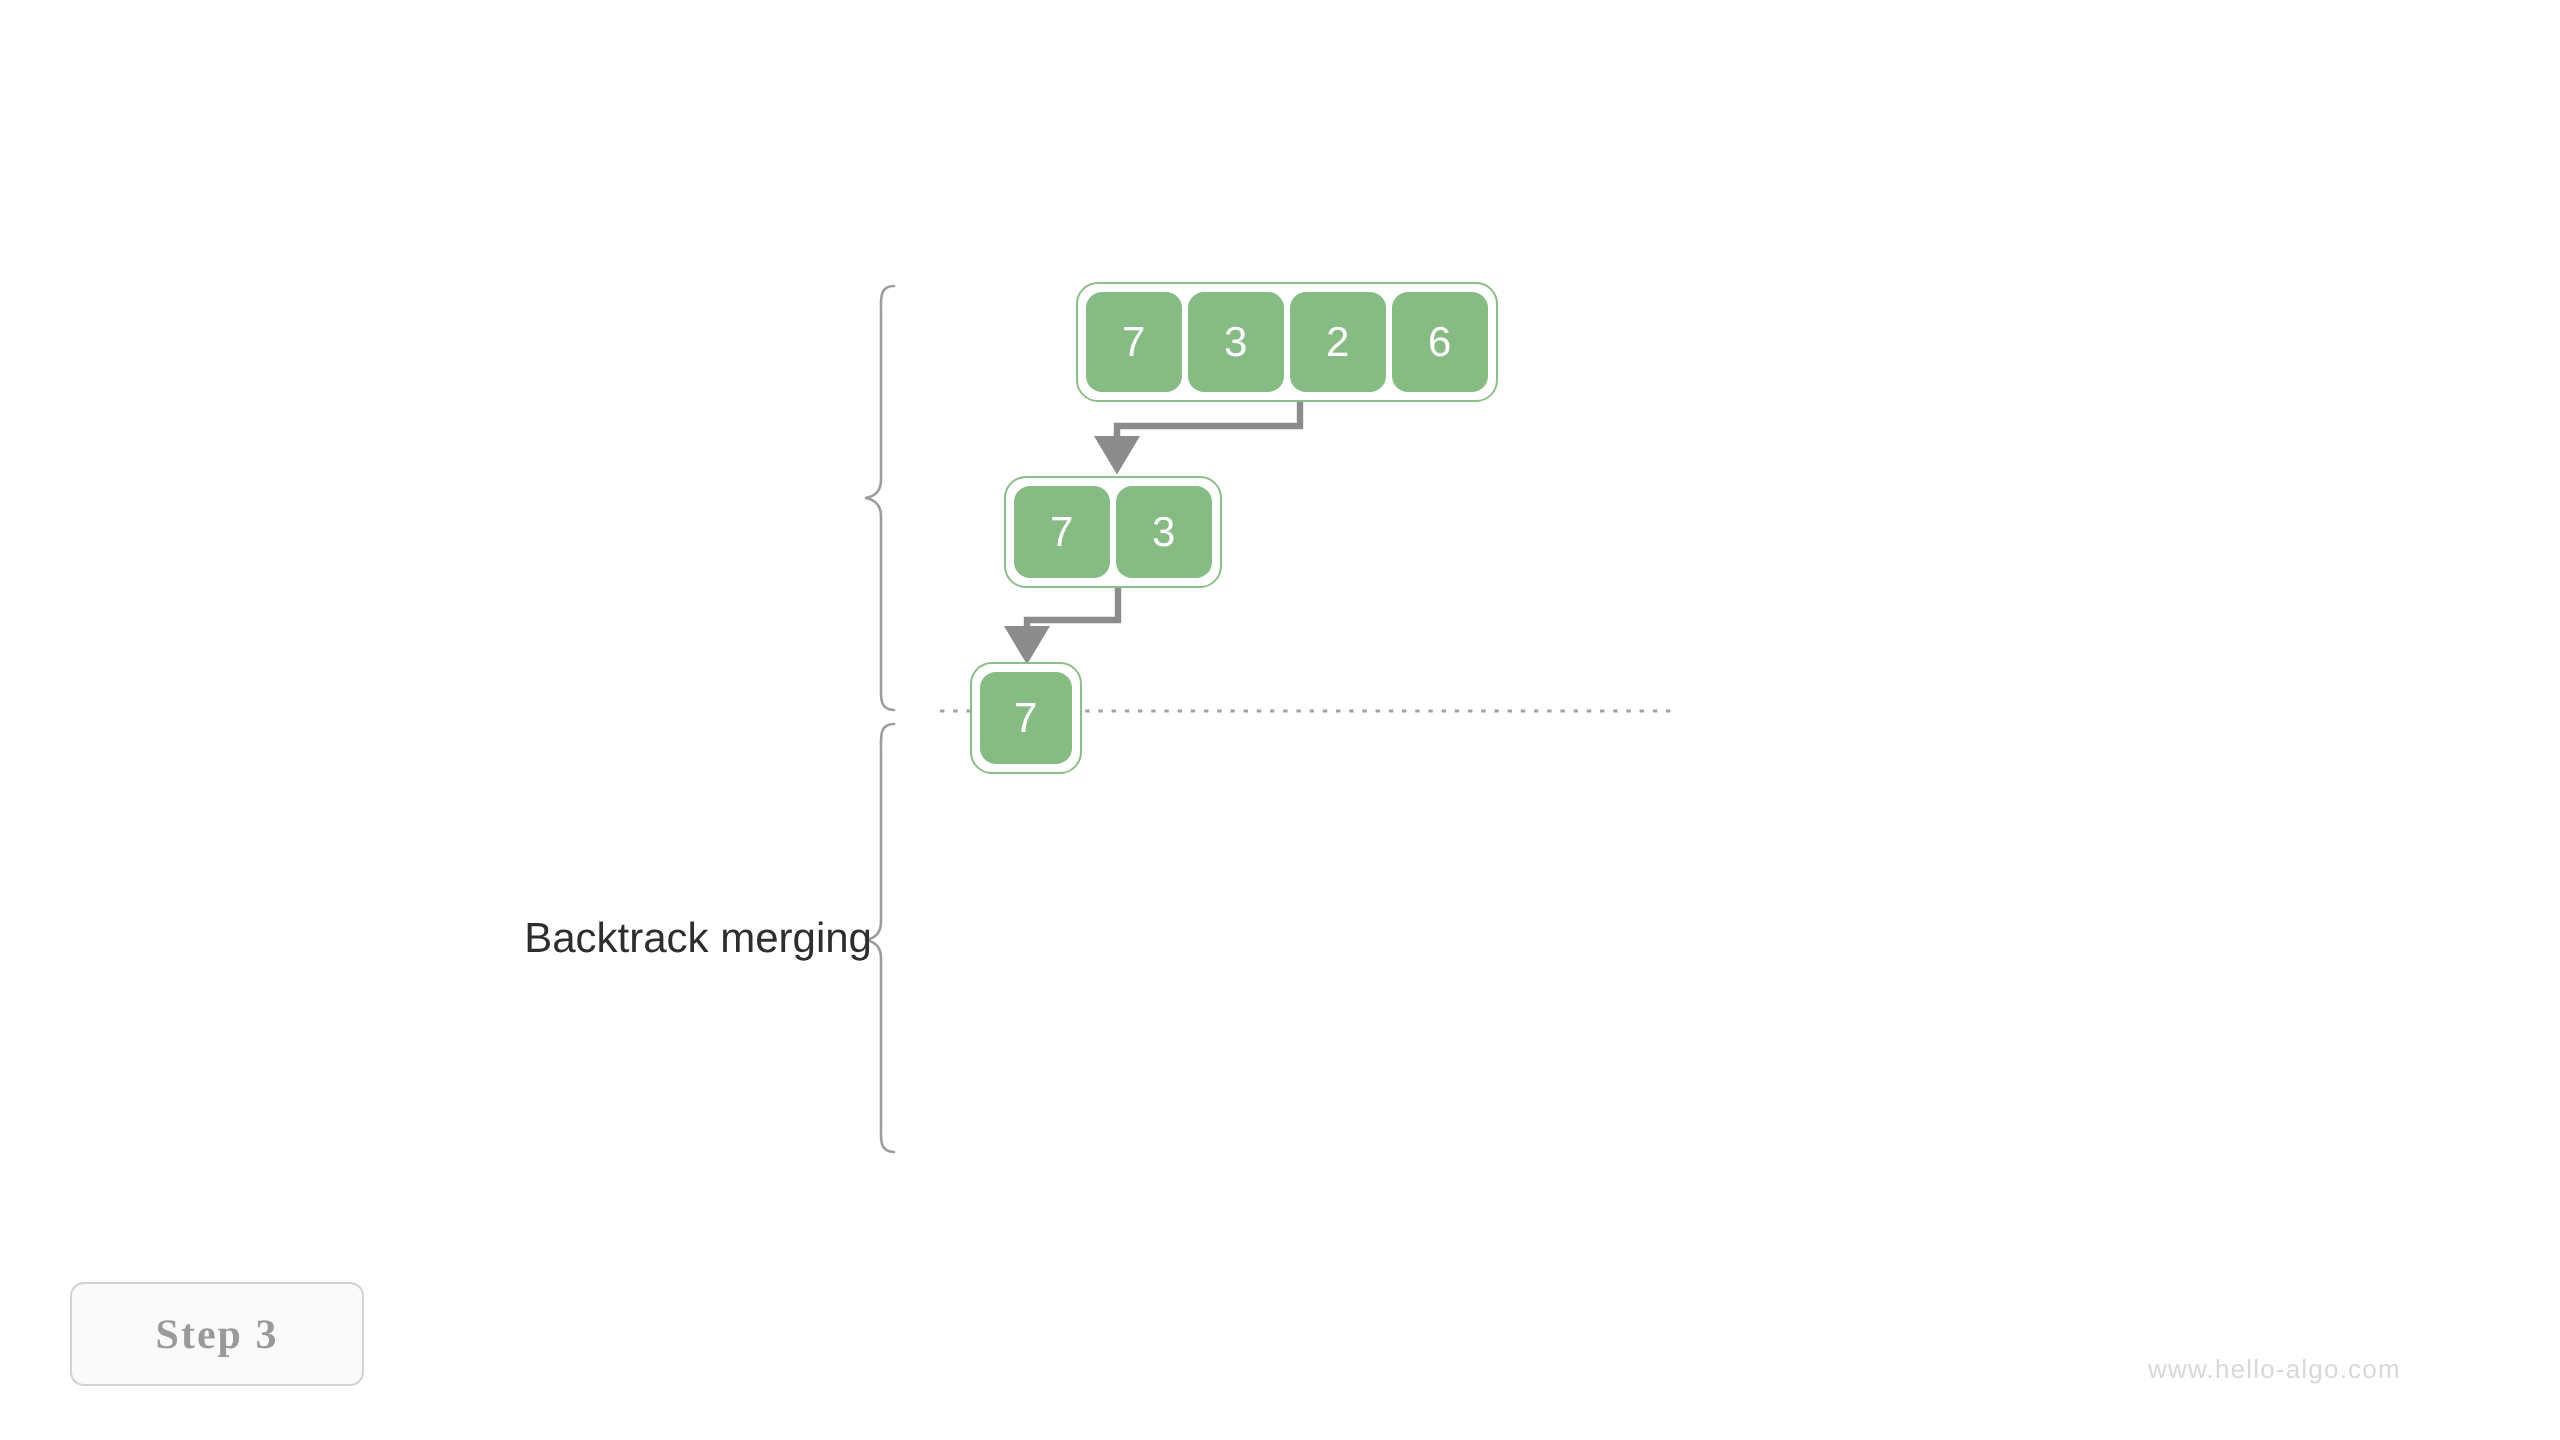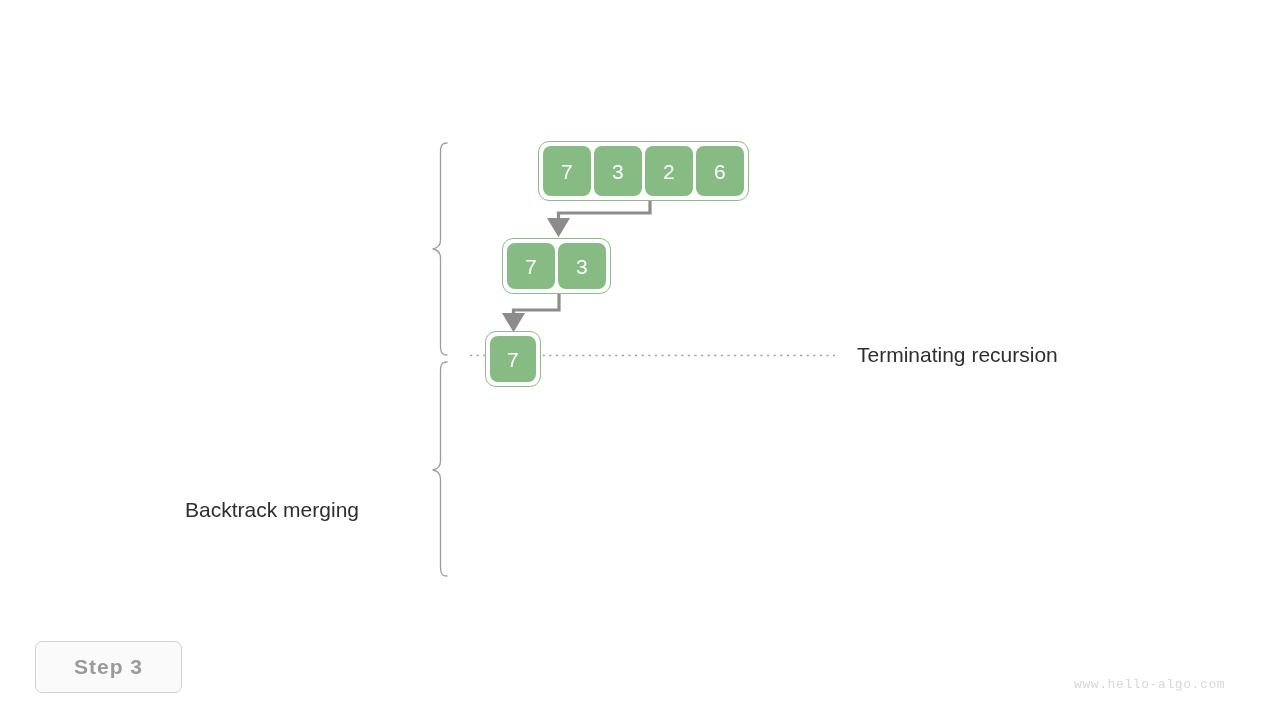--- a/index.html
+++ b/index.html
@@ -101,23 +101,22 @@
     color: #2e2e2e;
     white-space: nowrap;
     text-align: right;
     line-height: 1;
   }
   #label-recursive-partitioning {
     right: 892px;
     top: 238px;
   }
   #label-backtrack-merging {
-    right: 921px;
+    right: 844px;
     top: 459px;
-    margin-top: 40px;
   }
 
   
   #label-terminating-recursion {
     position: absolute;
     left: 857px;
     top: 344px;
     font-size: 21px;
     color: #2e2e2e;
     white-space: nowrap;
@@ -131,33 +130,33 @@
     top: 641px;
     width: 147px;
     height: 52px;
     box-sizing: border-box;
     border: 1px solid #d2d2d2;
     border-radius: 7px;
     background: #fafafa;
     display: flex;
     align-items: center;
     justify-content: center;
-    font-family: Liberation Sans, sans-serif;
+    font-family: Liberation Serif, serif;
     font-size: 21px;
     font-weight: bold;
     color: #9a9a9a;
     letter-spacing: 1px;
   }
 
   
   #watermark {
     position: absolute;
     left: 1074px;
     top: 677px;
-    font-family: Liberation Mono, monospace;
+    font-family: Liberation Sans, sans-serif;
     font-size: 13px;
     color: #d8d8d8;
     letter-spacing: 0.6px;
     white-space: nowrap;
   }
 </style>
 </head>
 <body>
 
 <div id="stage">
@@ -205,19 +204,18 @@
     <div class="cell">3</div>
   </div>
 
   <div class="array-group" id="group-level-2">
     <div class="cell">7</div>
   </div>
 
 
   <div class="side-label" id="label-backtrack-merging">Backtrack merging</div>
 
-  <div id="label-terminating-recursion">Terminating recursion</div>
 
   <div id="step-badge">Step 3</div>
 
   <div id="watermark">www.hello-algo.com</div>
 
 </div>
 
 </body></html>

